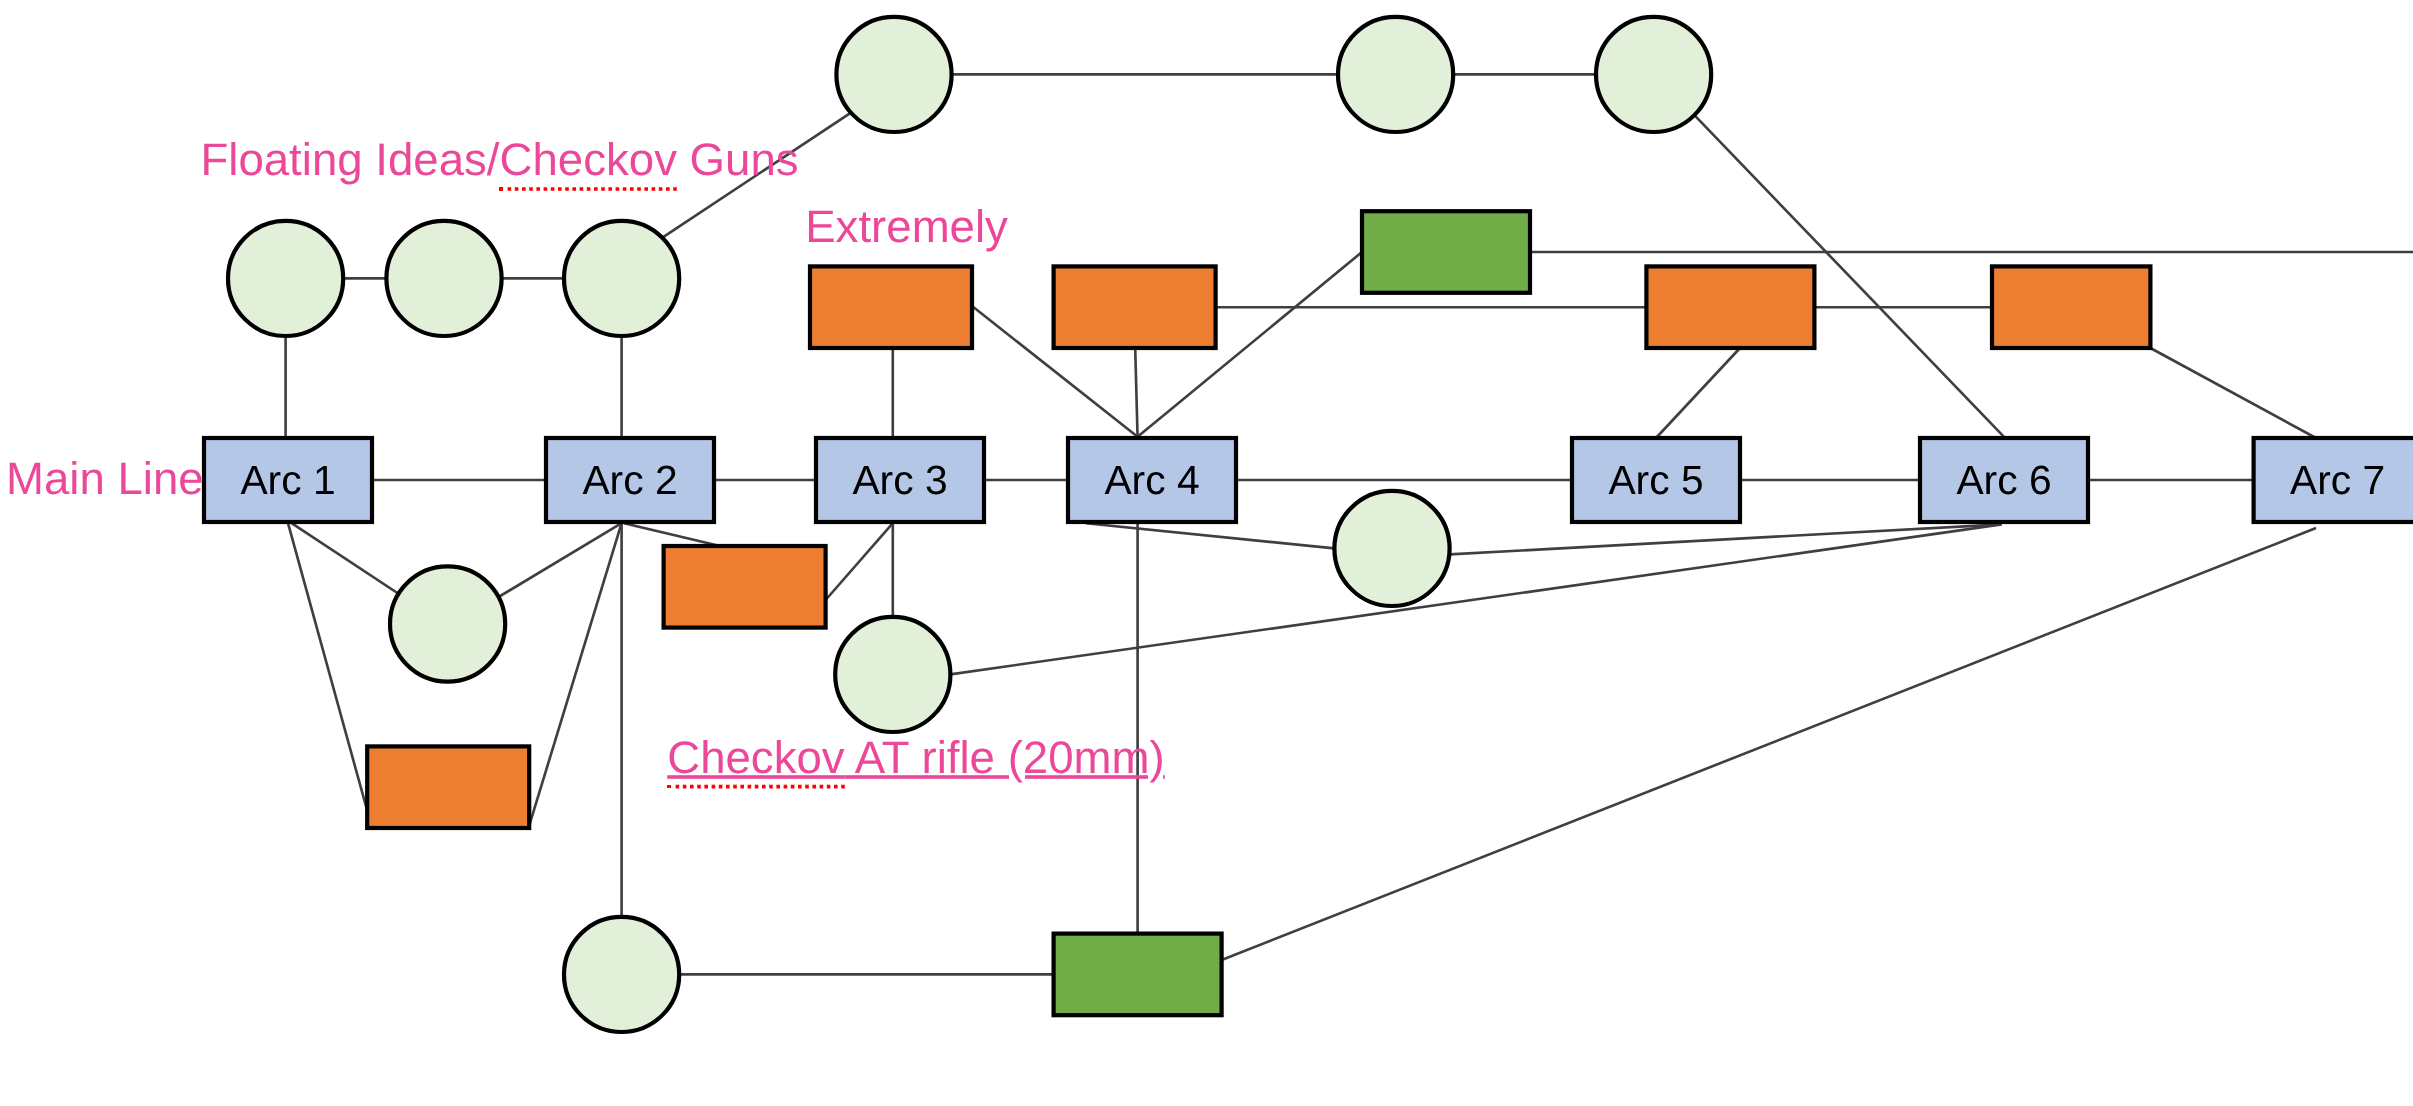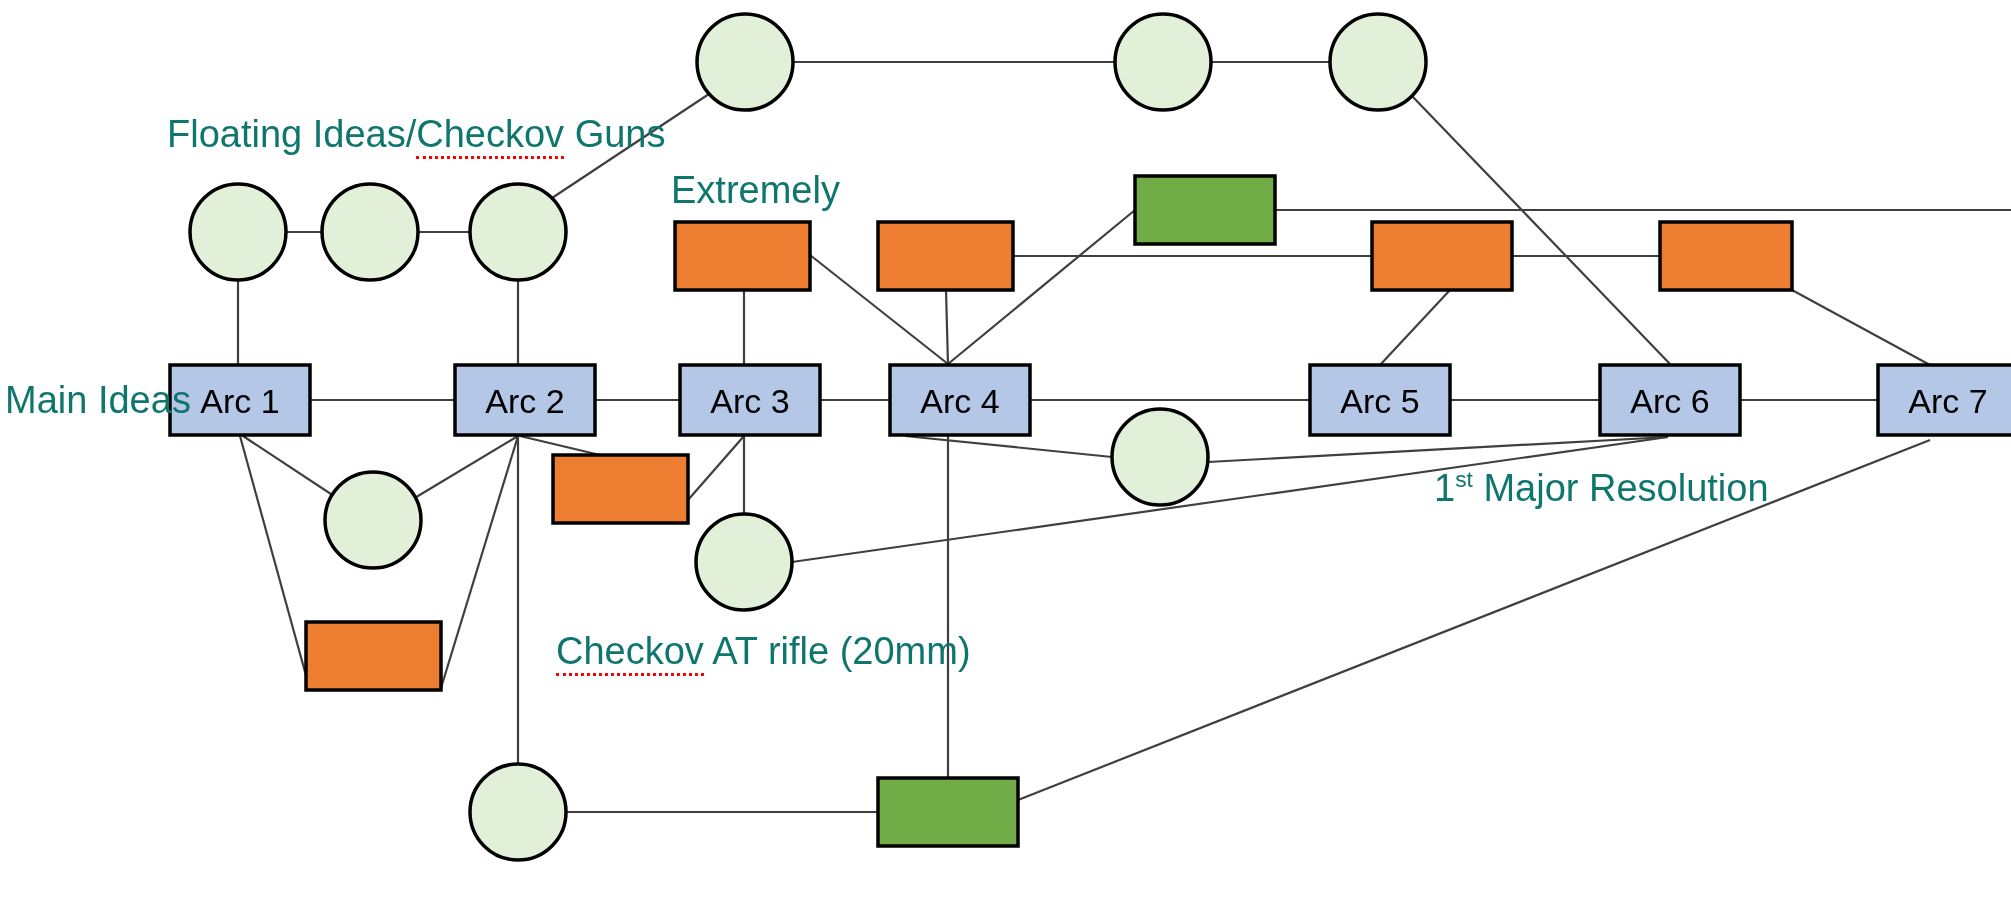--- a/index.html
+++ b/index.html
@@ -39,21 +39,21 @@
     font-family: "Liberation Sans", sans-serif;
     font-size: 34px;
     fill: #000000;
     text-anchor: middle;
     dominant-baseline: central;
   }
   .free-label {
     position: absolute;
     font-family: "Liberation Sans", sans-serif;
     font-size: 36px;
-    color: #0f766e;
+    color: #ec4899;
     white-space: nowrap;
     line-height: 1.1;
   }
   .free-label.big {
     font-size: 38px;
   }
   .spell {
     border-bottom: 3px dotted #ff0000;
     padding-bottom: 1px;
   }
@@ -176,24 +176,21 @@
       </g>
     </g>
   </svg>
 
   <div class="free-label big" style="left:167px; top:114px;">
     <span>Floating Ideas/</span><span class="spell">Checkov</span><span> Guns</span>
   </div>
 
   <div class="free-label big" style="left:671px; top:170px;">Extremely</div>
 
-  <div class="free-label big" style="left:5px; top:380px;">Main Ideas</div>
+  <div class="free-label big" style="left:5px; top:380px;">Main Line</div>
 
-  <div class="free-label big" style="left:1434px; top:467px;">
-    <span>1</span><sup>st</sup><span> Major Resolution</span>
-  </div>
 
-  <div class="free-label big" style="left:556px; top:631px;">
+  <div class="free-label big" style="left:556px; top:612px;text-decoration:underline;">
     <span class="spell">Checkov</span><span> AT rifle (20mm)</span>
   </div>
 
 
 </div>
 
 </body></html>

